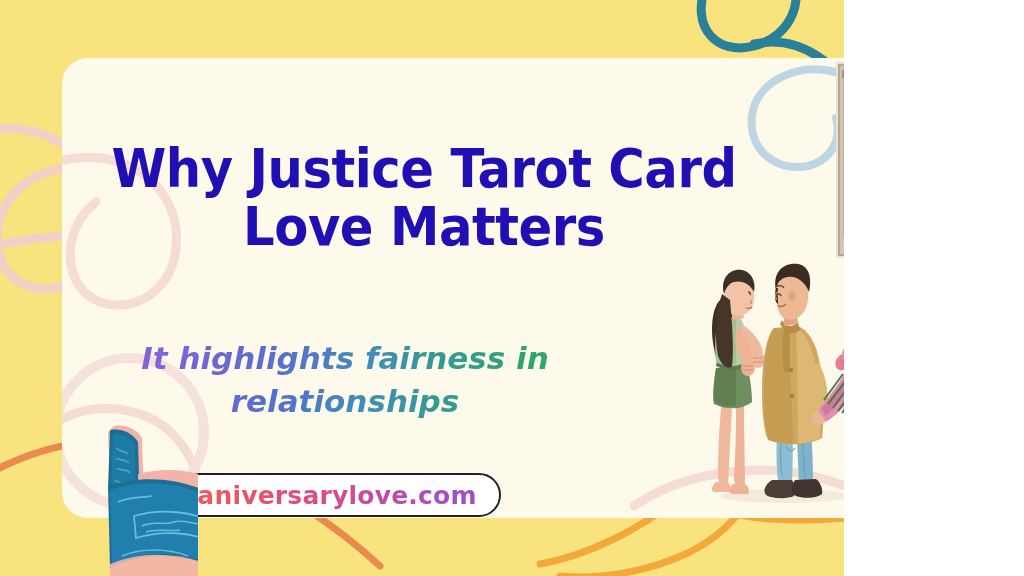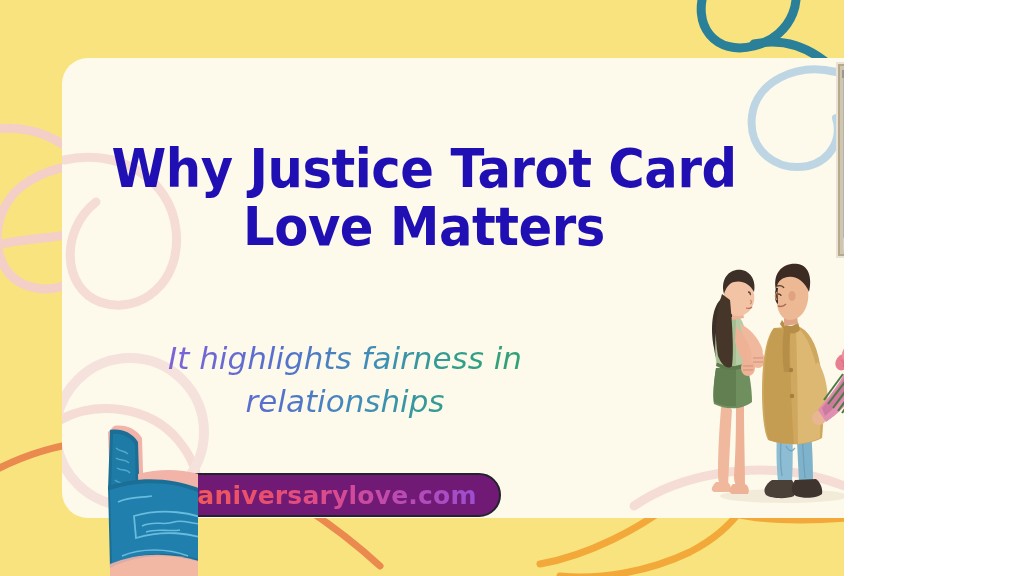--- a/index.html
+++ b/index.html
@@ -56,21 +56,21 @@
     white-space: pre-line;
   }
 
   
   #subtitle {
     position: absolute;
     left: 110px;
     top: 306px;
     width: 470px;
     font-family: "DejaVu Sans", sans-serif;
-    font-weight: 400;
+    font-weight: 700;
     font-style: italic;
     font-size: 31px;
     line-height: 1.38;
     text-align: center;
     white-space: pre-line;
     background-image: linear-gradient(100deg,
         #9b5fd6 0%,
         #7b63d8 14%,
         #5570cc 36%,
         #3f8fb6 56%,
@@ -84,21 +84,21 @@
 
   
   #site-pill {
     position: absolute;
     left: 173px;
     top: 473px;
     width: 328px;
     height: 44px;
     border: 2.5px solid #23232e;
     border-radius: 22px;
-    background: #701a75;
+    background: #ffffff;
     display: flex;
     align-items: center;
     justify-content: center;
     box-sizing: border-box;
   }
   #site-pill-text {
     font-family: "DejaVu Sans", sans-serif;
     font-weight: 700;
     font-size: 25px;
     letter-spacing: 0.2px;

